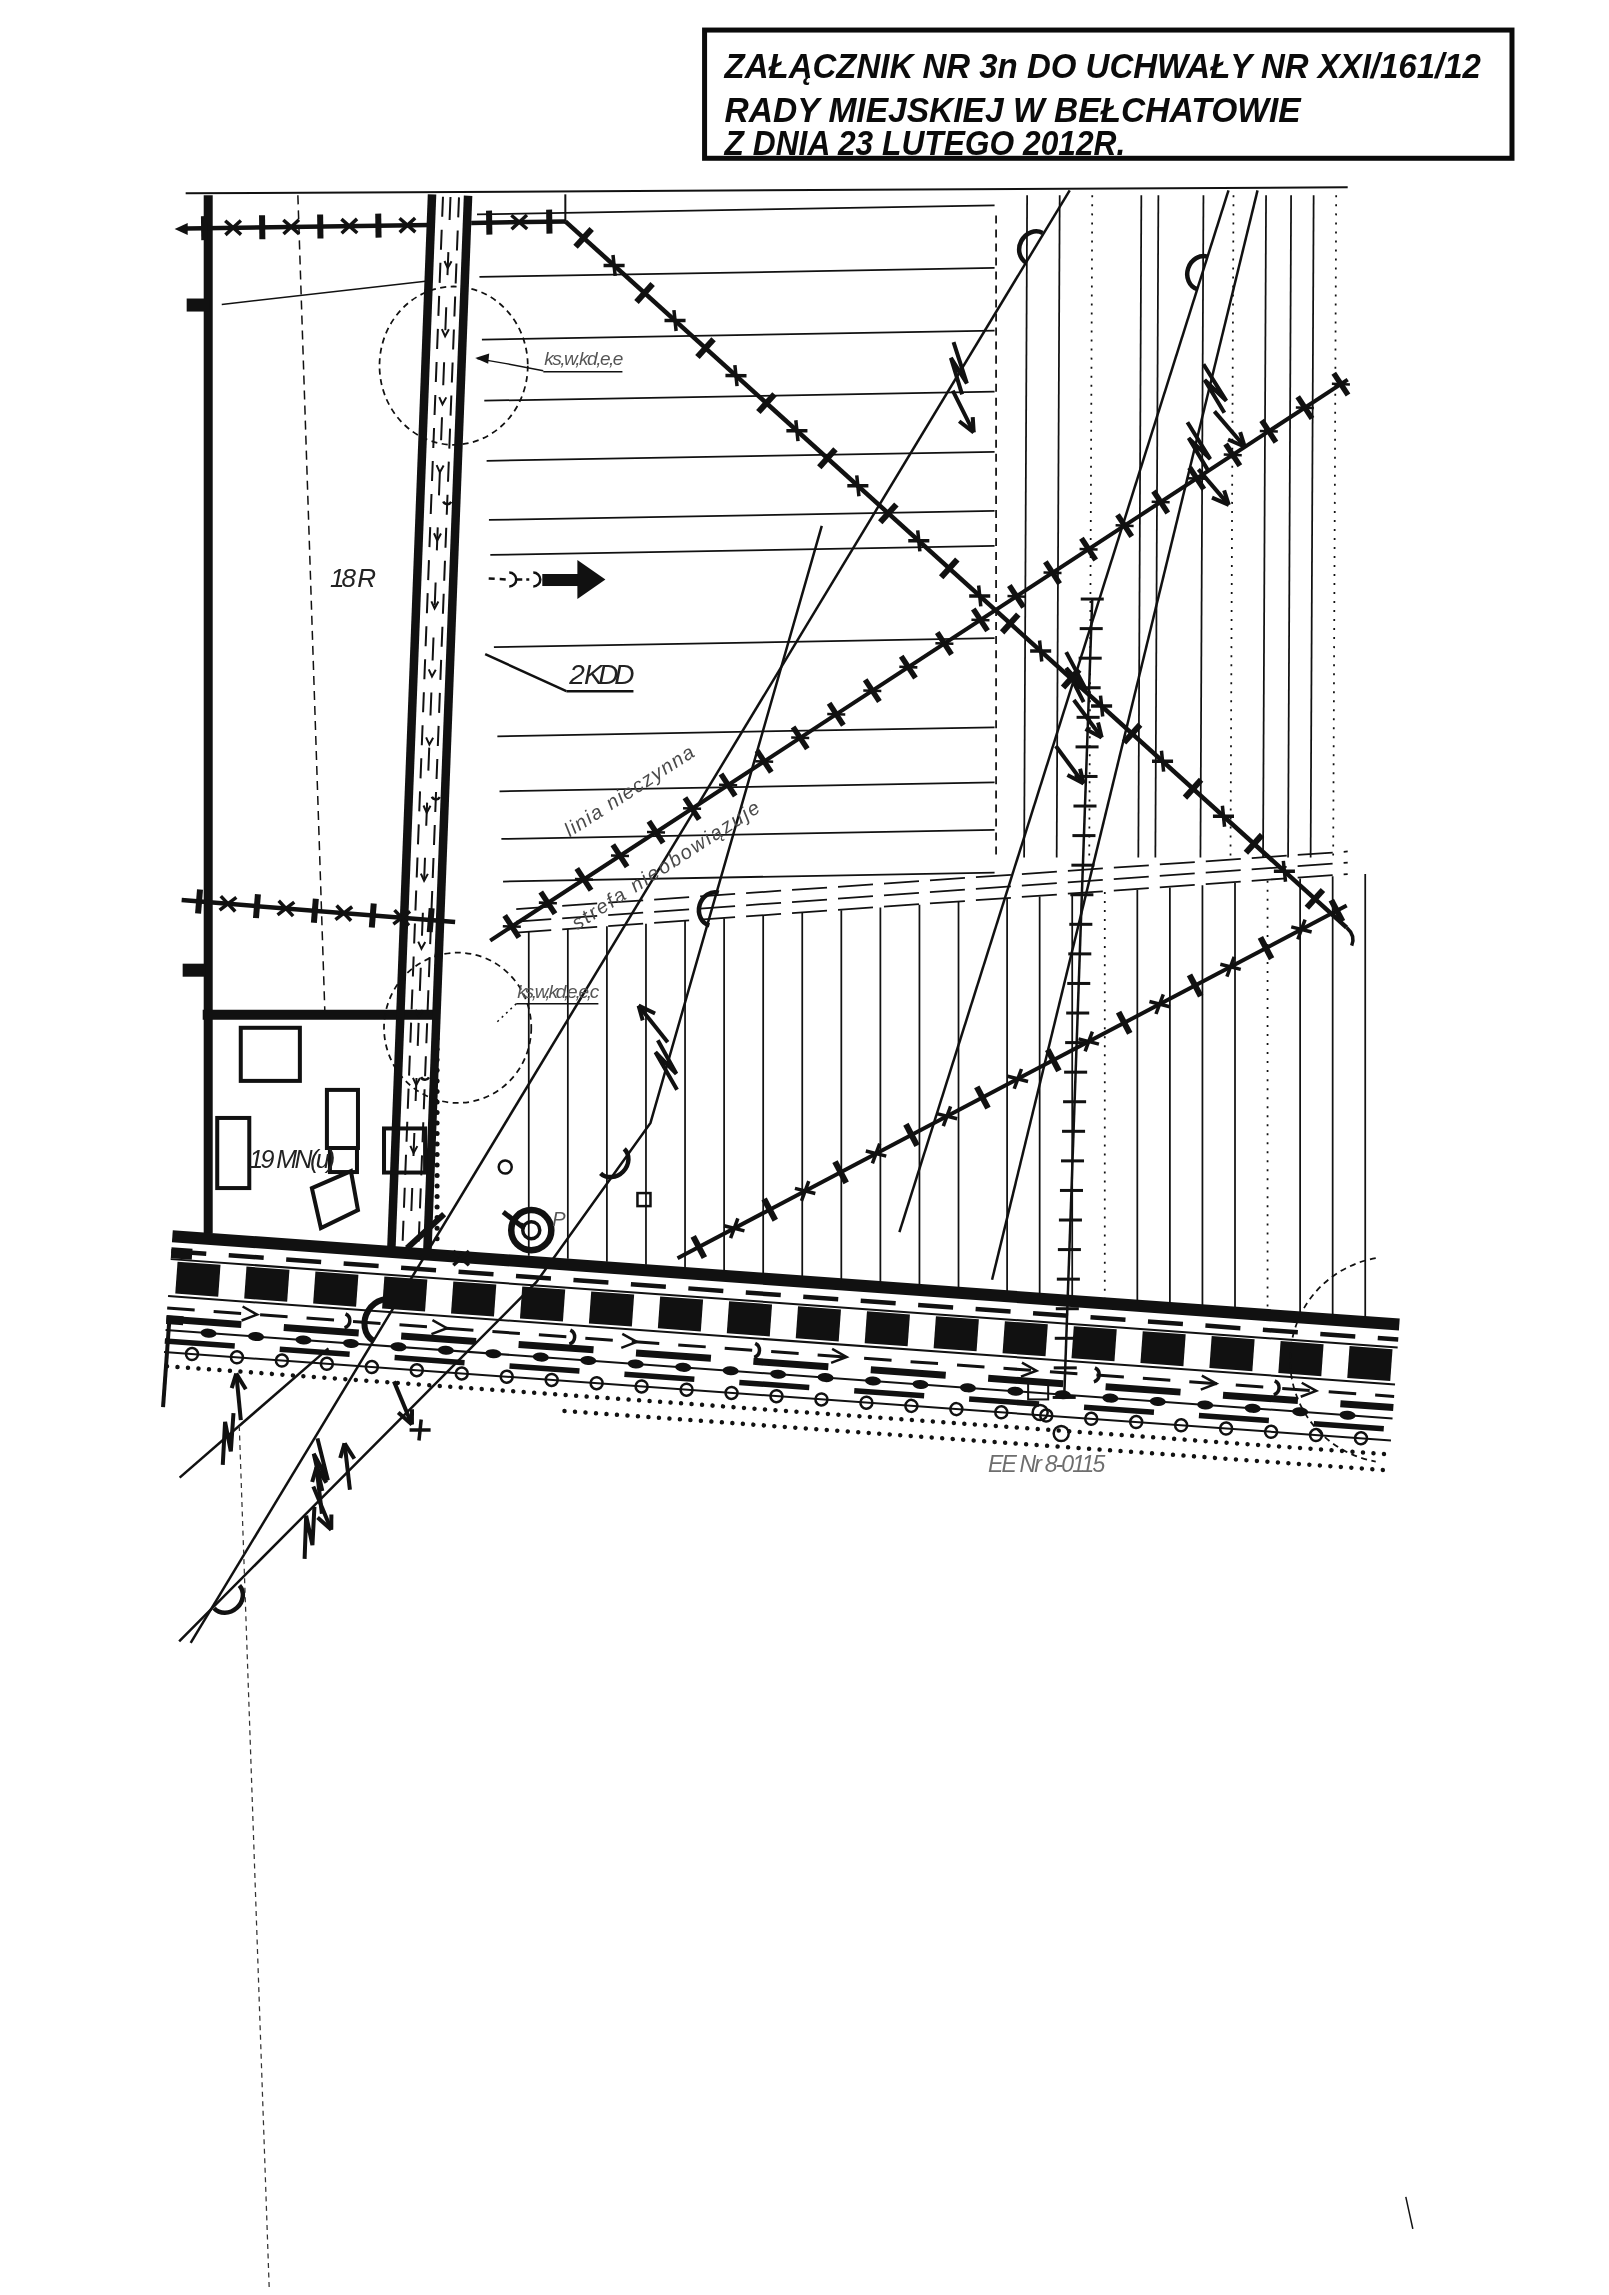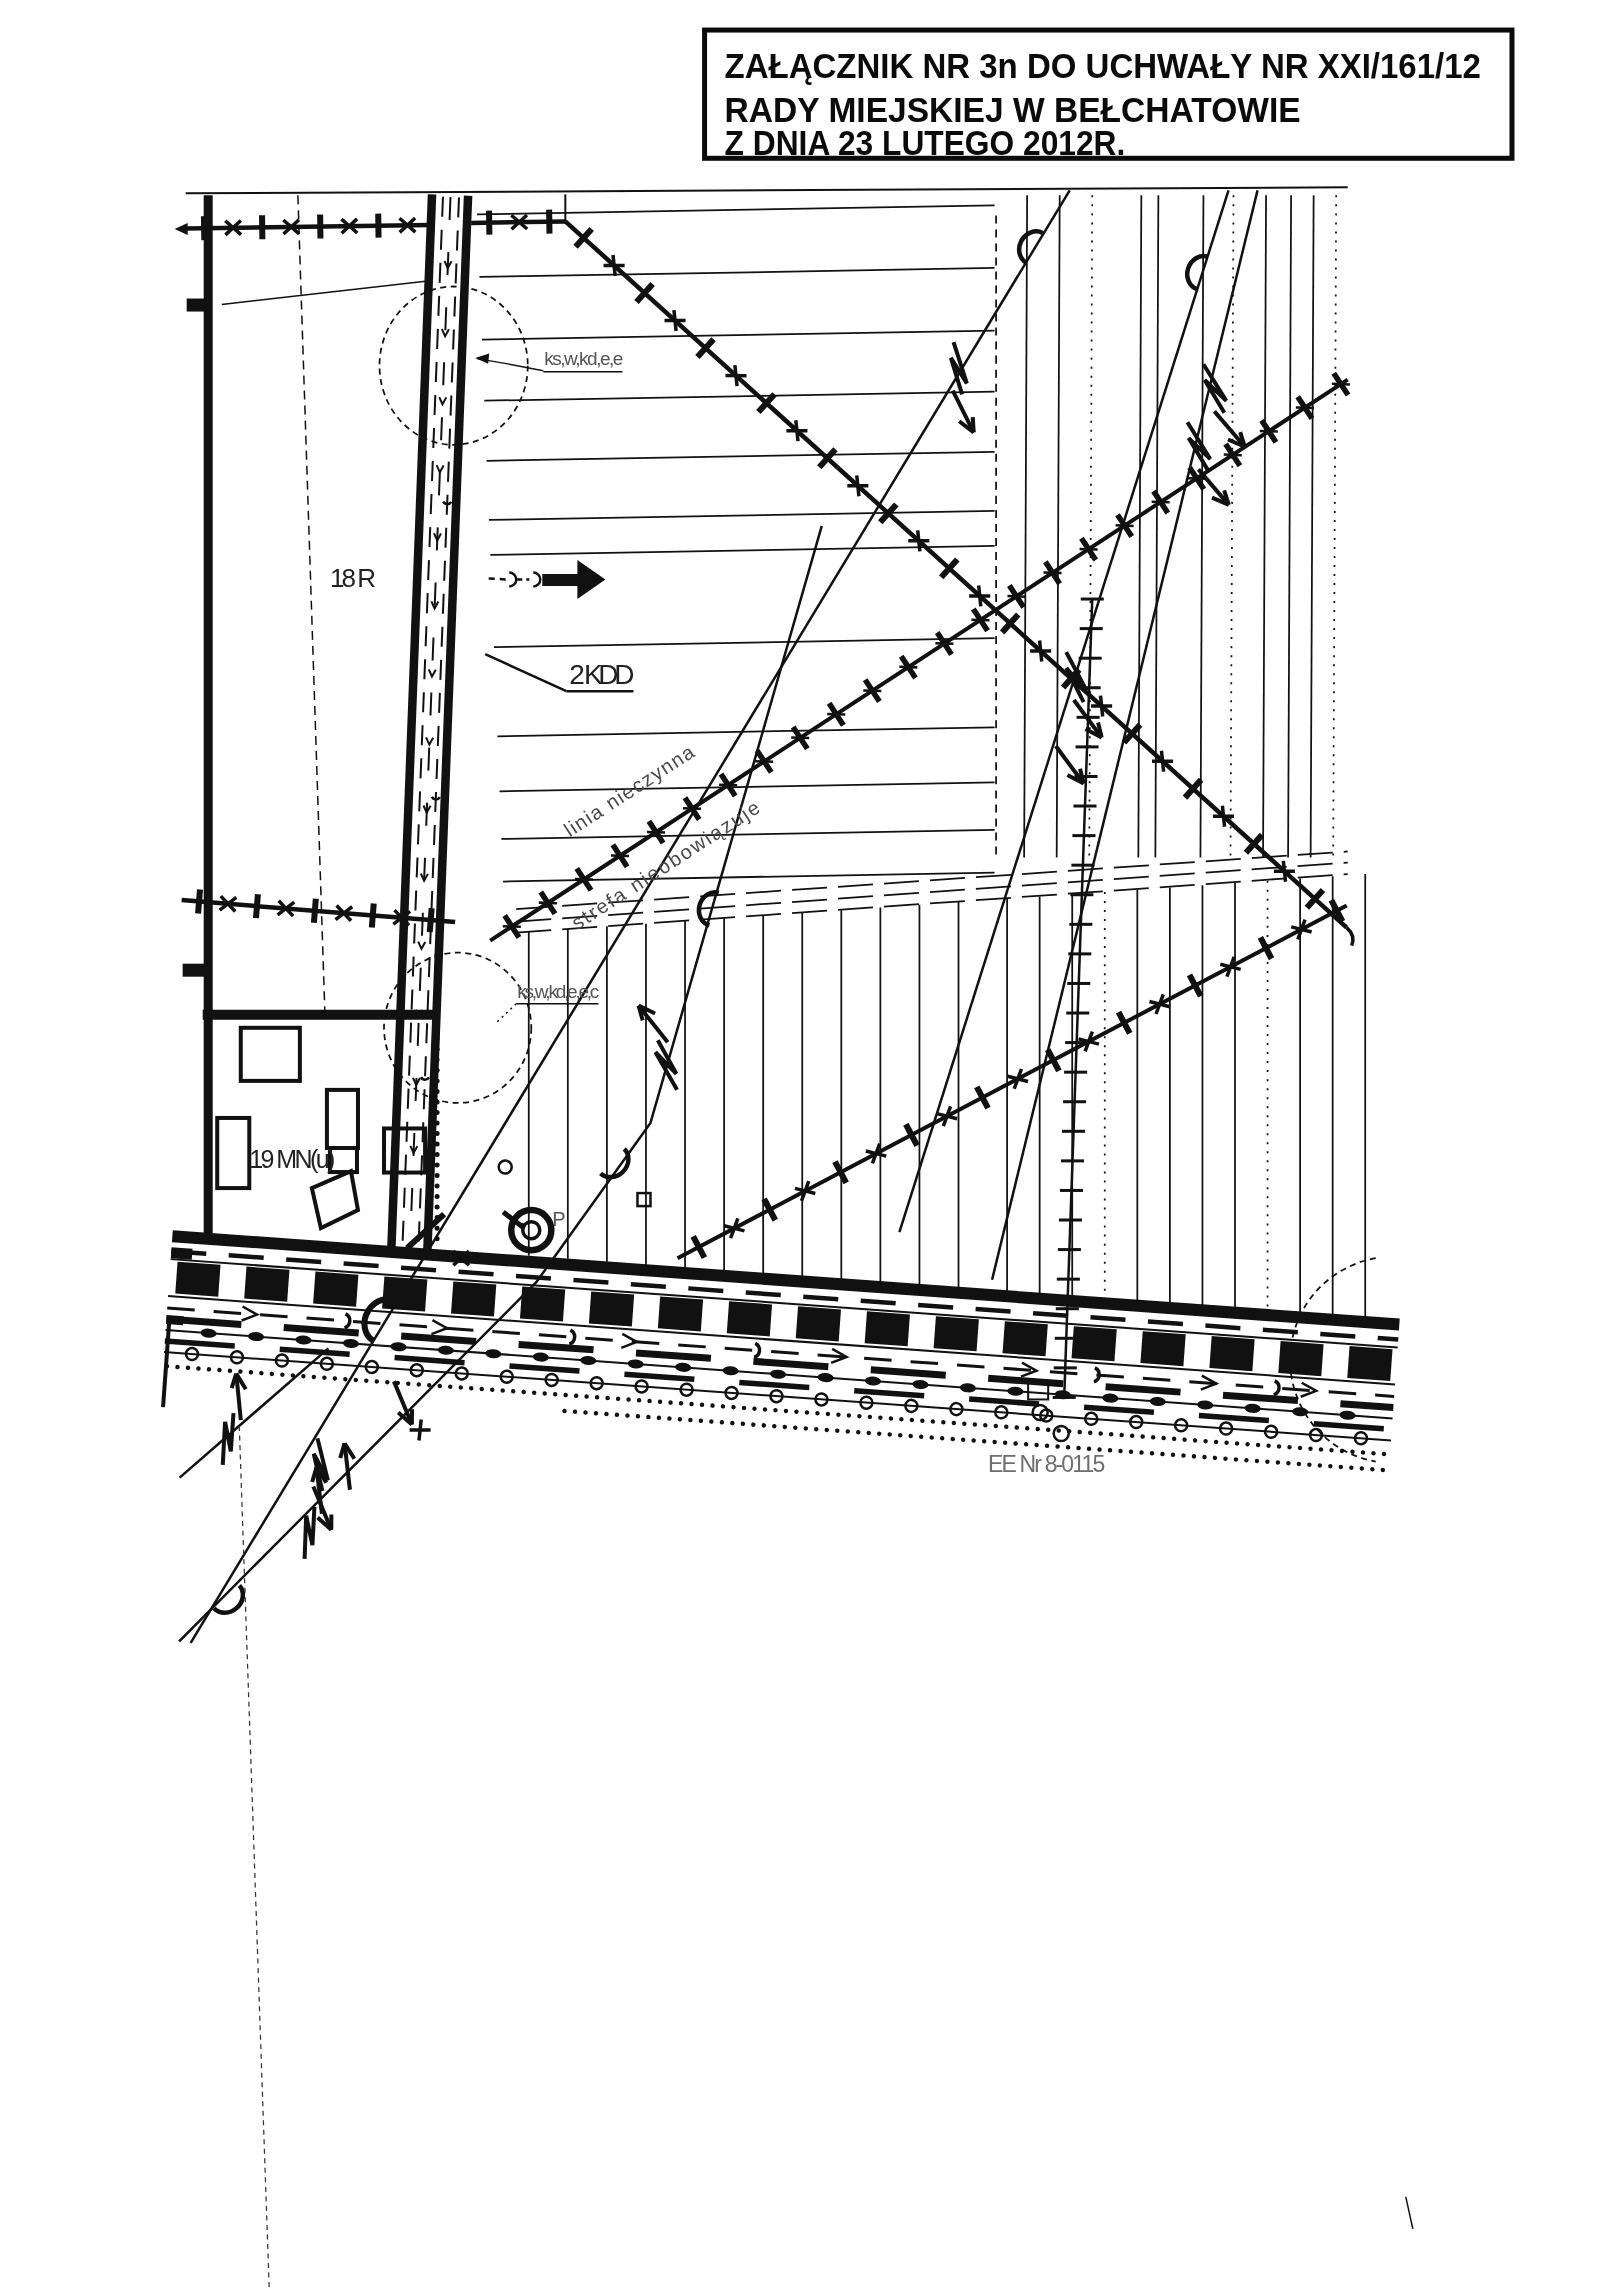--- a/index.html
+++ b/index.html
@@ -1,17 +1,17 @@
 <!DOCTYPE html>
 <html style="font-size:8px"><head>
 <meta charset="utf-8">
 <style>
   html,body{margin:0;padding:0;background:#e8e8e8;}
   .page{position:relative;width:1610px;height:2295px;background:#ffffff;overflow:hidden;
-        font-family:"Liberation Sans", sans-serif;}
+        font-family:"Liberation Sans", sans-serif;font-style:italic;}
   svg{position:absolute;left:0;top:0;}
   .ttl{font-weight:bold;fill:#0b0b0b;}
 </style>
 </head>
 <body>
 
 <div class="page">
 <svg id="map-svg" width="1610" height="2295" viewBox="0 0 3213 4582">
 
   <g>

